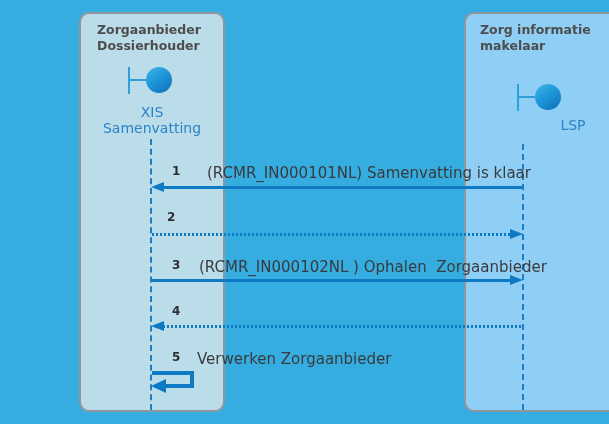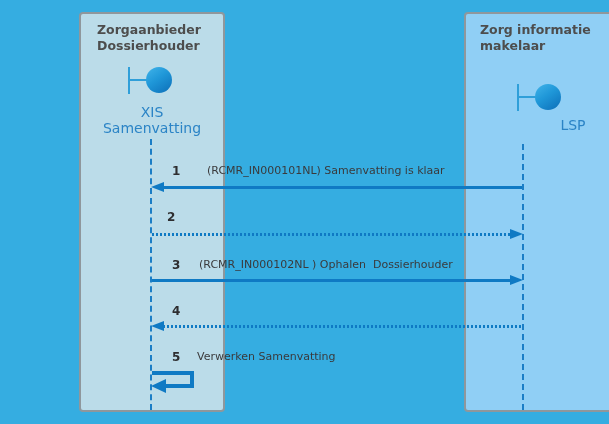--- a/index.html
+++ b/index.html
@@ -7,21 +7,21 @@
     position:relative;
     width:609px;height:424px;
     overflow:hidden;
     background:var(--background,#35ADE1);
     font-family:"DejaVu Sans","Liberation Sans",sans-serif;
   }
   
   .panel{
     position:absolute;top:12px;height:400px;
     border:2px solid var(--panel_border,#8F979C);
-    border-radius:4px;
+    border-radius:10px;
     box-sizing:border-box;
     z-index:1;
   }
   .panel-left{left:79px;width:146px;background:var(--panel_left_fill,#BBDCE9);}
   .panel-right{left:464px;width:180px;background:var(--panel_right_fill,#90CFF5);}
   .panel-title{
     position:absolute;top:8px;
     font-size:12.5px;font-weight:bold;line-height:16px;
     color:var(--title_text,#4D4D4D);
     white-space:pre-line;
@@ -46,21 +46,21 @@
   .b-circle{
     position:absolute;left:18px;top:0;width:26px;height:26px;border-radius:50%;
     background:linear-gradient(145deg,#41B4EA 0%,#1F97D8 45%,#0C6EB8 100%);
   }
   
   .lifeline{position:absolute;width:0;border-left:2px dashed var(--lifeline,#1B7EC6);z-index:2;}
   .lifeline-left{left:150px;top:139px;height:271px;}
   .lifeline-right{left:522px;top:144px;height:266px;}
   
   .num{position:absolute;z-index:3;font-size:12px;font-weight:bold;color:#2E2E30;}
-  .lbl{position:absolute;z-index:3;font-size:11px;color:#3A3A3C;white-space:pre;}
+  .lbl{position:absolute;z-index:3;font-size:15px;color:#3A3A3C;white-space:pre;}
   
   .line{position:absolute;z-index:3;height:3px;background:var(--arrow,#0F7AC4);}
   .dotted{
     background:repeating-linear-gradient(90deg,
       var(--arrow,#0F7AC4) 0 2px, transparent 2px 4px);
   }
   .head{position:absolute;z-index:4;width:0;height:0;}
   .head-left{border-top:5.5px solid transparent;border-bottom:5.5px solid transparent;
              border-right:13px solid var(--arrow,#0F7AC4);}
   .head-right{border-top:5.5px solid transparent;border-bottom:5.5px solid transparent;
@@ -102,29 +102,29 @@
   <span class="lbl" style="left:207px;top:164px">(RCMR_IN000101NL) Samenvatting is klaar</span>
   <div class="line" style="left:163px;top:186px;width:359px"></div>
   <div class="head head-left" style="left:151px;top:182px"></div>
 
   <span class="num" style="left:167px;top:210px">2</span>
   <span class="lbl" style="left:197px;top:210px"></span>
   <div class="line dotted" style="left:152px;top:233px;width:360px"></div>
   <div class="head head-right" style="left:510px;top:229px"></div>
 
   <span class="num" style="left:172px;top:258px">3</span>
-  <span class="lbl" style="left:199px;top:258px">(RCMR_IN000102NL ) Ophalen  Dossierhouder</span>
+  <span class="lbl" style="left:199px;top:258px">(RCMR_IN000102NL ) Ophalen  Zorgaanbieder</span>
   <div class="line" style="left:152px;top:279px;width:360px"></div>
   <div class="head head-right" style="left:510px;top:275px"></div>
 
   <span class="num" style="left:172px;top:304px">4</span>
   <span class="lbl" style="left:202px;top:304px"></span>
   <div class="line dotted" style="left:163px;top:325px;width:359px"></div>
   <div class="head head-left" style="left:151px;top:321px"></div>
 
   <span class="num" style="left:172px;top:350px">5</span>
-  <span class="lbl" style="left:197px;top:350px">Verwerken Samenvatting</span>
+  <span class="lbl" style="left:197px;top:350px">Verwerken Zorgaanbieder</span>
   <div class="bar" style="left:152px;top:371px;width:42px;height:4px"></div>
   <div class="bar" style="left:190px;top:371px;width:4px;height:17px"></div>
   <div class="bar" style="left:165px;top:384px;width:29px;height:4px"></div>
   <div class="head" style="left:151px;top:379px;border-top:7px solid transparent;border-bottom:7px solid transparent;border-right:15px solid var(--arrow,#0F7AC4)"></div>
 
 </div>
 
 </body></html>

